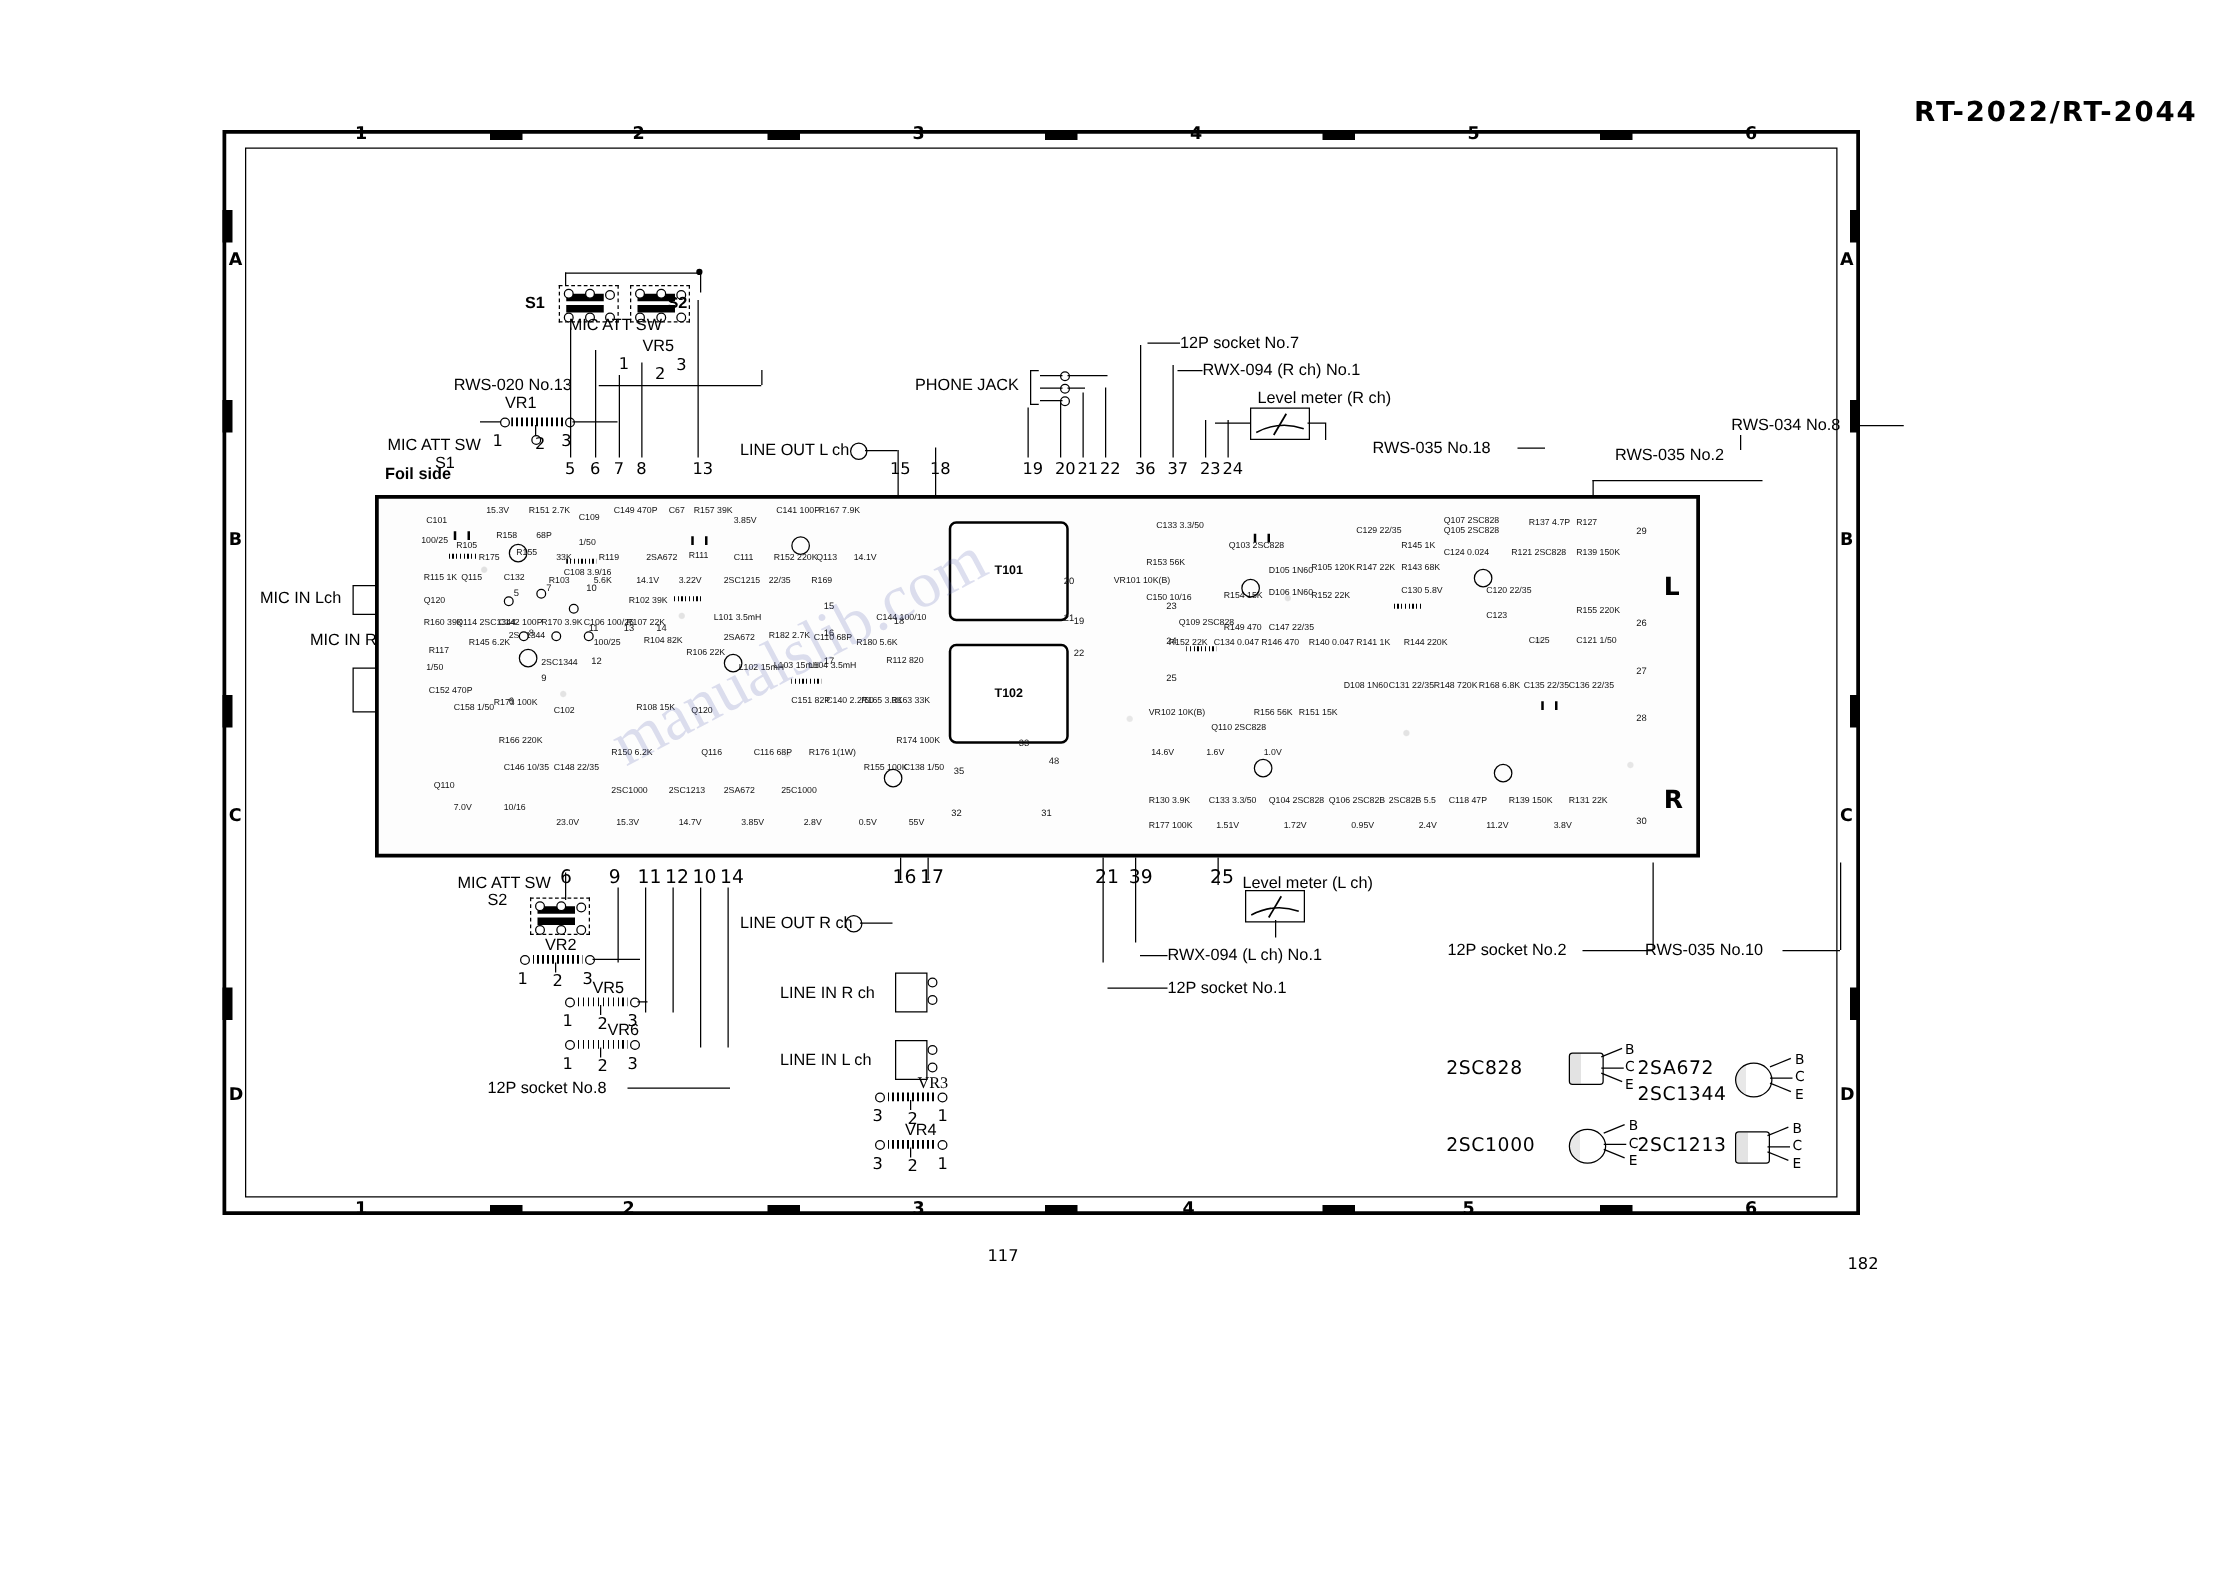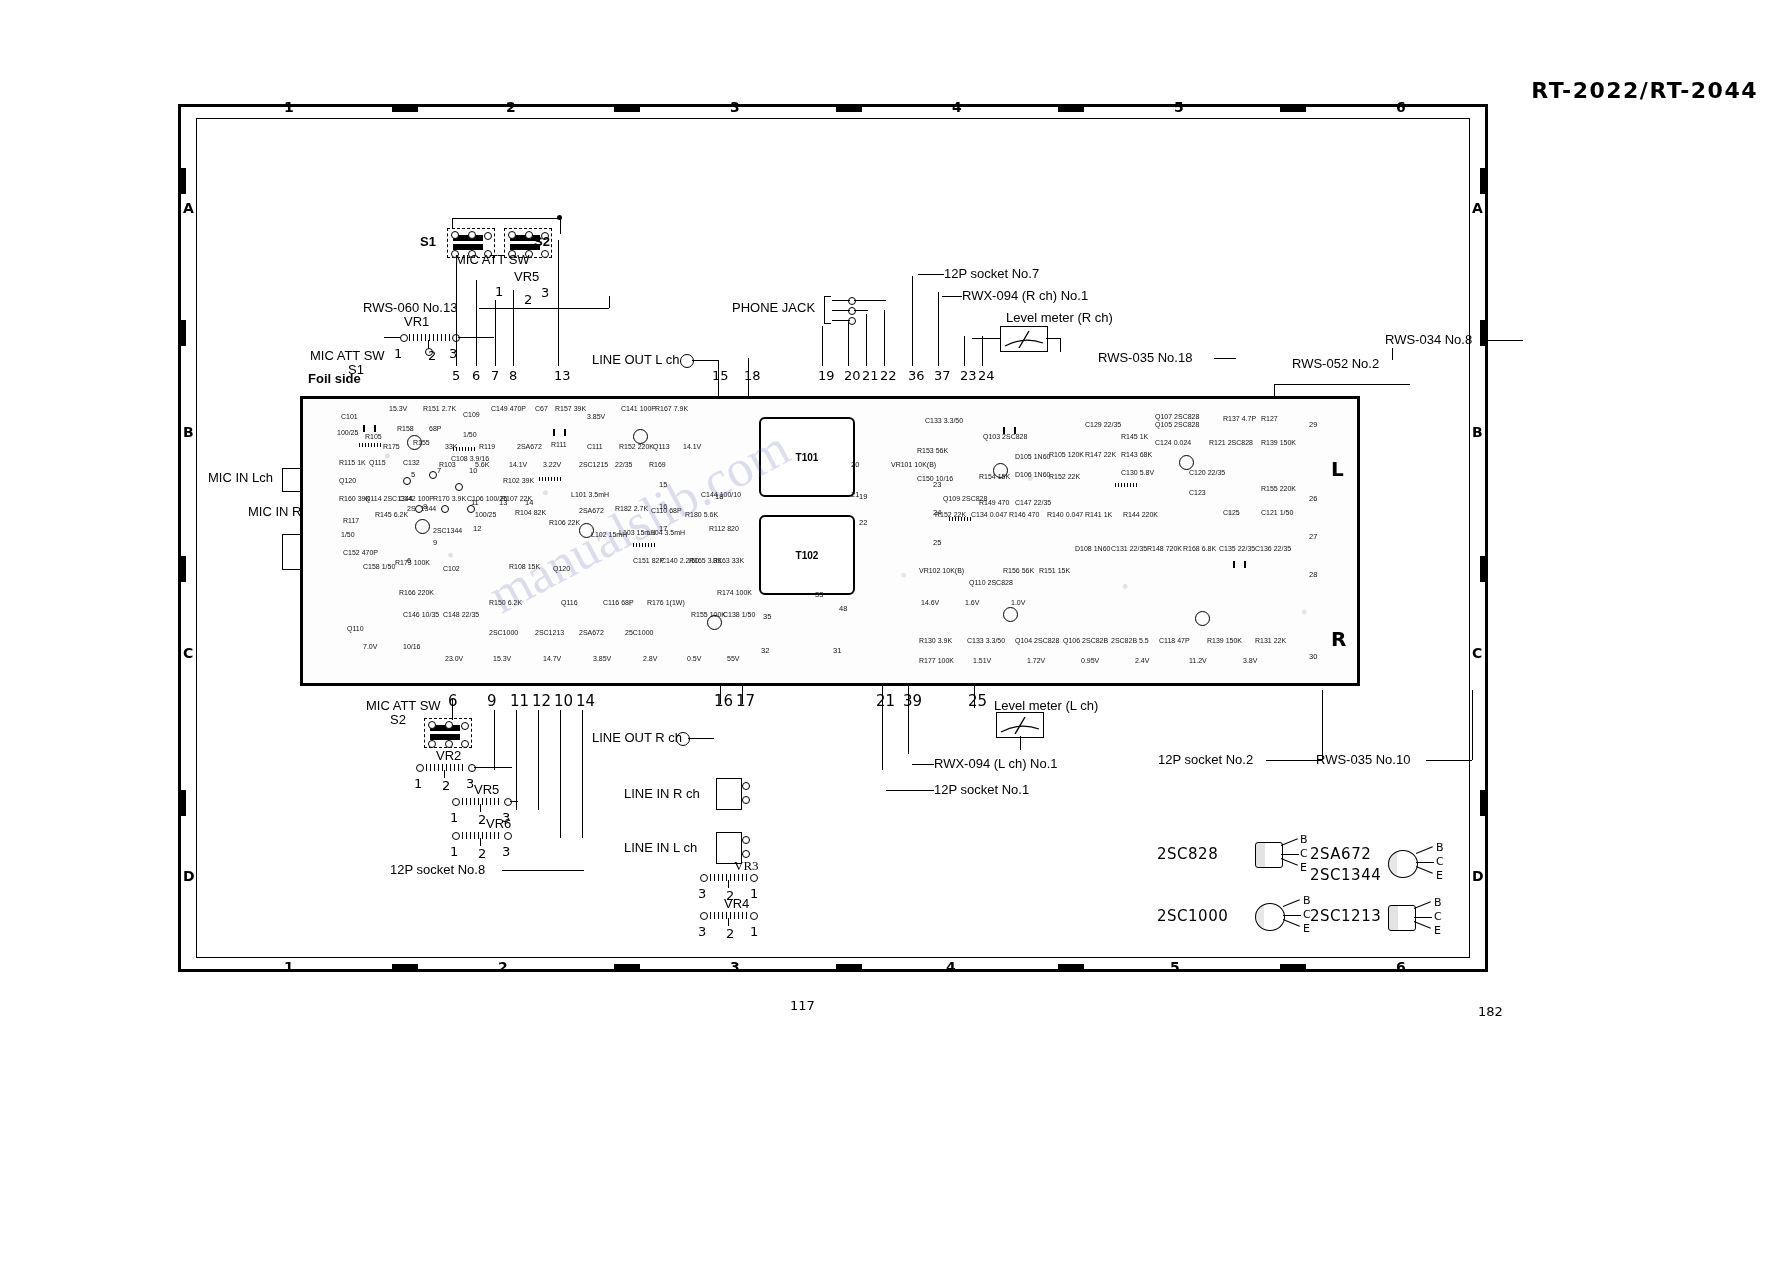--- a/index.html
+++ b/index.html
@@ -190,21 +190,21 @@
   <div class="pad" style="left:36px;top:21px;"></div>
 </div>
 <div class="ann bd" style="left:534px;top:234px;">S2</div>
 
 <div class="ann" style="left:455px;top:252px;">MIC ATT SW</div>
 <div class="ann" style="left:514px;top:269px;">VR5</div>
 <div class="pinnum" style="left:495px;top:284px;">1</div>
 <div class="pinnum" style="left:524px;top:292px;">2</div>
 <div class="pinnum" style="left:541px;top:285px;">3</div>
 
-<div class="ann" style="left:363px;top:300px;">RWS-060 No.13</div>
+<div class="ann" style="left:363px;top:300px;">RWS-020 No.13</div>
 <div class="ln ln-h" style="left:479px;top:308px;width:130px;"></div>
 <div class="ln ln-v" style="left:609px;top:296px;height:12px;"></div>
 
 <div class="ann" style="left:404px;top:314px;">VR1</div>
 <div class="potwrap" style="left:384px;top:332px;width:110px;height:14px;">
   <div class="ln ln-h" style="left:0;top:5px;width:18px;"></div>
   <div class="termo" style="left:16px;top:2px;"></div>
   <div class="pot" style="left:25px;top:2px;width:42px;"></div>
   <div class="termo" style="left:68px;top:2px;"></div>
   <div class="ln ln-h" style="left:74px;top:5px;width:36px;"></div>
@@ -284,21 +284,21 @@
 <div class="ln ln-h" style="left:972px;top:338px;width:28px;"></div>
 <div class="ln ln-h" style="left:1046px;top:338px;width:14px;"></div>
 <div class="ln ln-v" style="left:1060px;top:338px;height:14px;"></div>
 
 <div class="ann" style="left:1385px;top:332px;">RWS-034 No.8</div>
 <div class="ln ln-h" style="left:1483px;top:340px;width:40px;"></div>
 
 <div class="ann" style="left:1098px;top:350px;">RWS-035 No.18</div>
 <div class="ln ln-h" style="left:1214px;top:358px;width:22px;"></div>
 
-<div class="ann" style="left:1292px;top:356px;">RWS-052 No.2</div>
+<div class="ann" style="left:1292px;top:356px;">RWS-035 No.2</div>
 <div class="ln ln-v" style="left:1392px;top:348px;height:12px;"></div>
 <div class="ln ln-h" style="left:1274px;top:384px;width:136px;"></div>
 <div class="ln ln-v" style="left:1274px;top:384px;height:62px;"></div>
 
 <div class="ann" style="left:208px;top:470px;">MIC IN Lch</div>
 <div class="jackbox" style="left:282px;top:468px;width:22px;height:22px;"></div>
 <div class="ln ln-h" style="left:304px;top:479px;width:44px;"></div>
 <div class="pad" style="left:346px;top:476px;"></div>
 <div class="pinnum big" style="left:327px;top:472px;">1</div>
 

